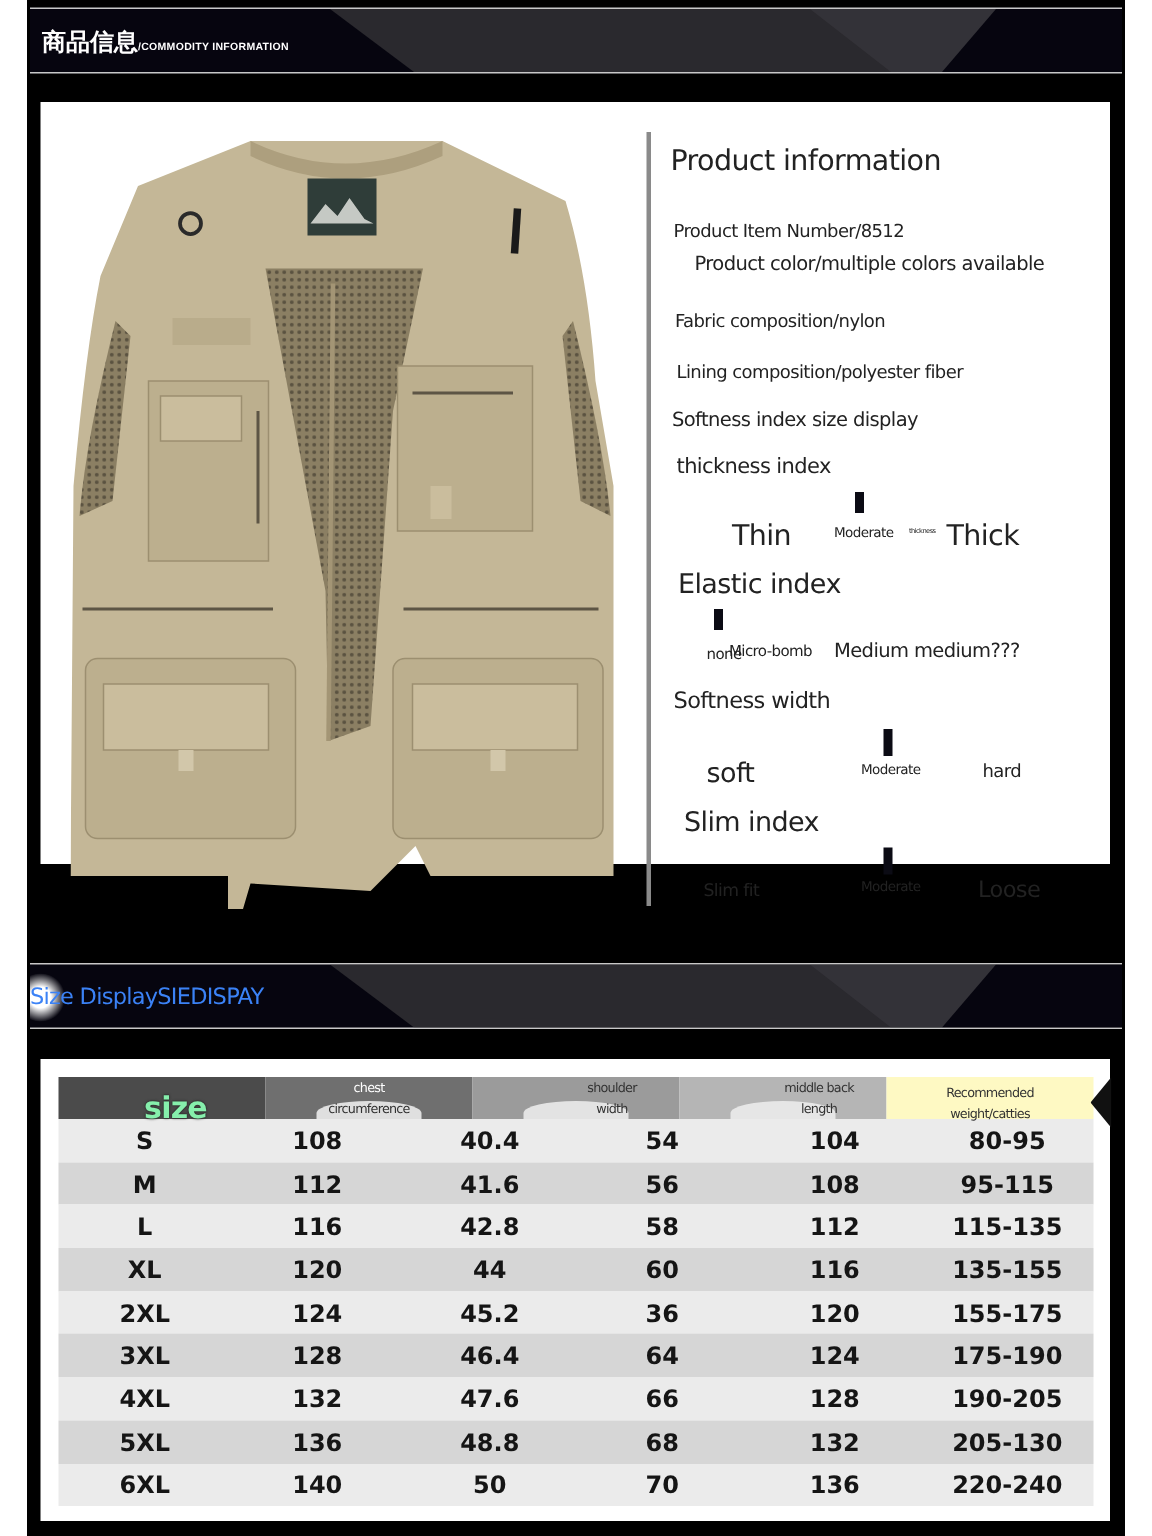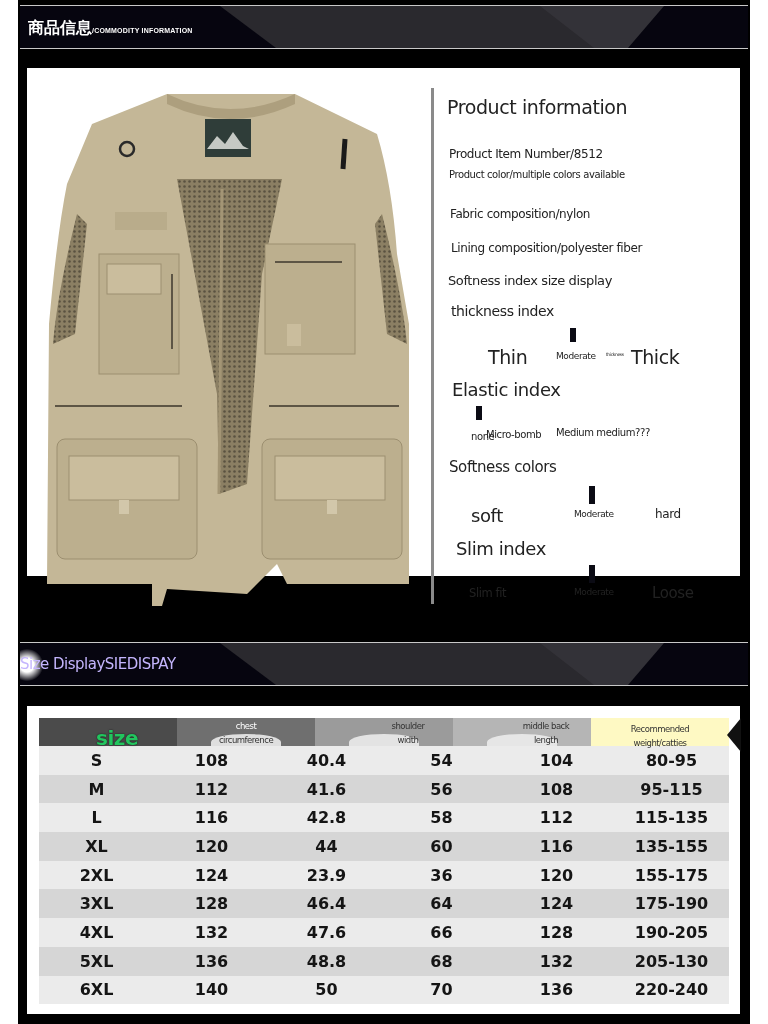--- a/index.html
+++ b/index.html
@@ -12,21 +12,21 @@
   .banner { position: absolute; left: 20px; width: 728px; height: 44px; overflow: hidden;
             background: #06050f; border-top: 1px solid #c8c8c8; border-bottom: 1px solid #c8c8c8; }
   .banner .shade { position: absolute; top: 0; left: 200px; width: 560px; height: 100%;
                    background: #2a292e; clip-path: polygon(0 0, 100% 0, 100% 100%, 56px 100%); }
   .banner .shade2 { position: absolute; top: 0; left: 520px; width: 180px; height: 100%;
                    background: #3a393f; clip-path: polygon(0 0, 70% 0, 50% 100%, 30% 100%); opacity: .6; }
   .banner .dark-right { position: absolute; top: 0; right: 0; width: 120px; height: 100%; background: #06050f;
                    clip-path: polygon(30% 0, 100% 0, 100% 100%, 0 100%); }
   .banner .title-cn { position: absolute; left: 8px; top: 12px; color: #fff; font-weight: bold; font-size: 16px; }
   .banner .title-en { font-size: 7px; font-weight: bold; letter-spacing: .2px; }
-  .banner .title-size { position: absolute; left: 0; top: 12px; color: #c4b5fd; font-size: 15px; font-family: "DejaVu Sans", sans-serif; letter-spacing: -.5px; }
+  .banner .title-size { position: absolute; left: 0; top: 12px; color: #3b82f6; font-size: 15px; font-family: "DejaVu Sans", sans-serif; letter-spacing: -.5px; }
   .banner .glow { position: absolute; left: -10px; top: 6px; width: 34px; height: 32px; border-radius: 50%;
                   background: radial-gradient(circle, #ffffff 0%, #ffffff 30%, rgba(255,255,255,0) 70%); }
 
   
   .panel1 { position: absolute; left: 27px; top: 68px; width: 713px; height: 508px; background: #fff; }
   .vest { position: absolute; left: 20px; top: 26px; width: 365px; height: 512px; }
   .divider { position: absolute; left: 404px; top: 20px; width: 3px; height: 516px; background: #8a8a8a; }
 
   .info { position: absolute; left: 420px; top: 0; width: 290px; height: 560px; color: #222; }
   .info .t { position: absolute; font-family: "DejaVu Sans", sans-serif; white-space: nowrap; letter-spacing: -.4px; }
@@ -41,21 +41,21 @@
         font-family: "DejaVu Sans", sans-serif; font-size: 8.5px; line-height: 14px; letter-spacing: -.5px; }
   .th.c0 { background: #4b4b4b; }
   .th.c1 { background: #6f6f6f; }
   .th.c2 { background: #9b9b9b; color: #333; }
   .th.c3 { background: #b5b5b5; color: #333; }
   .th.c4 { background: #c9c9c9; color: #333; }
   .th.c5 { background: #fef9c3; color: #333; }
   .th .bub { position: absolute; left: 50%; bottom: -4px; transform: translateX(-50%); width: 70px; height: 16px;
              border-radius: 50% 50% 0 0; background: rgba(235,235,235,.9); }
   .th .lbl { position: relative; z-index: 2; display: block; padding-top: 1px; }
-  .th.c0 .lbl { font-size: 20px; font-weight: bold; line-height: 28px; padding-top: 6px; color: #22c55e;
+  .th.c0 .lbl { font-size: 20px; font-weight: bold; line-height: 28px; padding-top: 6px; color: #86efac;
                 text-shadow: 0 0 2px #333, 0 0 1px #000; padding-left: 18px; }
   .th.c1 .lbl, .th.c2 .lbl, .th.c3 .lbl { color: #fff; }
   .th.c2 .lbl, .th.c3 .lbl, .th.c4 .lbl { color: #fff; margin-left: 48px; }
   .th.c4 .lbl { color: #333; }
   .th.c5 .lbl { color: #333; }
   .th.c2 .lbl { color: #fff; }
   .th.c1 .lbl span, .th.c2 .lbl span, .th.c3 .lbl span { display: block; }
   .tri { position: absolute; right: -12px; top: 0px; width: 14px; height: 34px; background: #111;
          clip-path: polygon(100% 0, 100% 100%, 0 50%); }
 
@@ -121,39 +121,39 @@
     <rect x="280" y="406" width="10" height="14" fill="#d2c7aa"></rect>
 
     <path d="M175 95 L172 400" stroke="#a39575" stroke-width="3" fill="none"></path>
   </svg>
 
   <div class="divider"></div>
 
   <div class="info">
     <div class="t" style="left:0;top:28px;font-size:19px;">Product information</div>
     <div class="t" style="left:2px;top:64px;font-size:12px;margin-top:15px;">Product Item Number/8512</div>
-    <div class="t" style="left:2px;top:101px;font-size:10px;">Product color/multiple colors available</div>
+    <div class="t" style="left:16px;top:101px;font-size:13px;">Product color/multiple colors available</div>
     <div class="t" style="left:3px;top:139px;font-size:12px;">Fabric composition/nylon</div>
     <div class="t" style="left:4px;top:173px;font-size:12px;">Lining composition/polyester fiber</div>
     <div class="t" style="left:1px;top:205px;font-size:13px;">Softness index size display</div>
 
     <div class="t" style="left:4px;top:235px;font-size:14px;">thickness index</div>
     <div class="marker" style="left:123px;top:260px;height:14px;"></div>
     <div class="t" style="left:41px;top:278px;font-size:19px;">Thin</div>
     <div class="t" style="left:109px;top:283px;font-size:9px;">Moderate</div>
     <div class="t" style="left:159px;top:284px;font-size:4.5px;">thickness</div>
     <div class="t" style="left:184px;top:278px;font-size:19px;">Thick</div>
 
     <div class="t" style="left:5px;top:311px;font-size:18px;">Elastic index</div>
     <div class="marker" style="left:29px;top:338px;height:14px;"></div>
     <div class="t" style="left:24px;top:363px;font-size:10px;">none</div>
     <div class="t" style="left:39px;top:361px;font-size:10px;">Micro-bomb</div>
-    <div class="t" style="left:109px;top:359px;font-size:10px;">Medium medium???</div>
-
-    <div class="t" style="left:2px;top:390px;font-size:15px;">Softness colors</div>
+    <div class="t" style="left:109px;top:359px;font-size:13px;">Medium medium???</div>
+
+    <div class="t" style="left:2px;top:390px;font-size:15px;">Softness width</div>
     <div class="marker" style="left:142px;top:418px;height:18px;"></div>
     <div class="t" style="left:24px;top:437px;font-size:18px;">soft</div>
     <div class="t" style="left:127px;top:441px;font-size:9px;">Moderate</div>
     <div class="t" style="left:208px;top:439px;font-size:12px;">hard</div>
 
     <div class="t" style="left:9px;top:470px;font-size:18px;">Slim index</div>
     <div class="marker" style="left:142px;top:497px;height:18px;"></div>
     <div class="t" style="left:22px;top:518px;font-size:11.5px;">Slim fit</div>
     <div class="t" style="left:127px;top:519px;font-size:9px;">Moderate</div>
     <div class="t" style="left:205px;top:516px;font-size:15px;">Loose</div>
@@ -233,21 +233,21 @@
           <div class="td">XL</div>
           <div class="td">120</div>
           <div class="td">44</div>
           <div class="td">60</div>
           <div class="td">116</div>
           <div class="td">135-155</div>
         </div>
         <div class="row odd">
           <div class="td">2XL</div>
           <div class="td">124</div>
-          <div class="td">23.9</div>
+          <div class="td">45.2</div>
           <div class="td">36</div>
           <div class="td">120</div>
           <div class="td">155-175</div>
         </div>
         <div class="row even">
           <div class="td">3XL</div>
           <div class="td">128</div>
           <div class="td">46.4</div>
           <div class="td">64</div>
           <div class="td">124</div>

